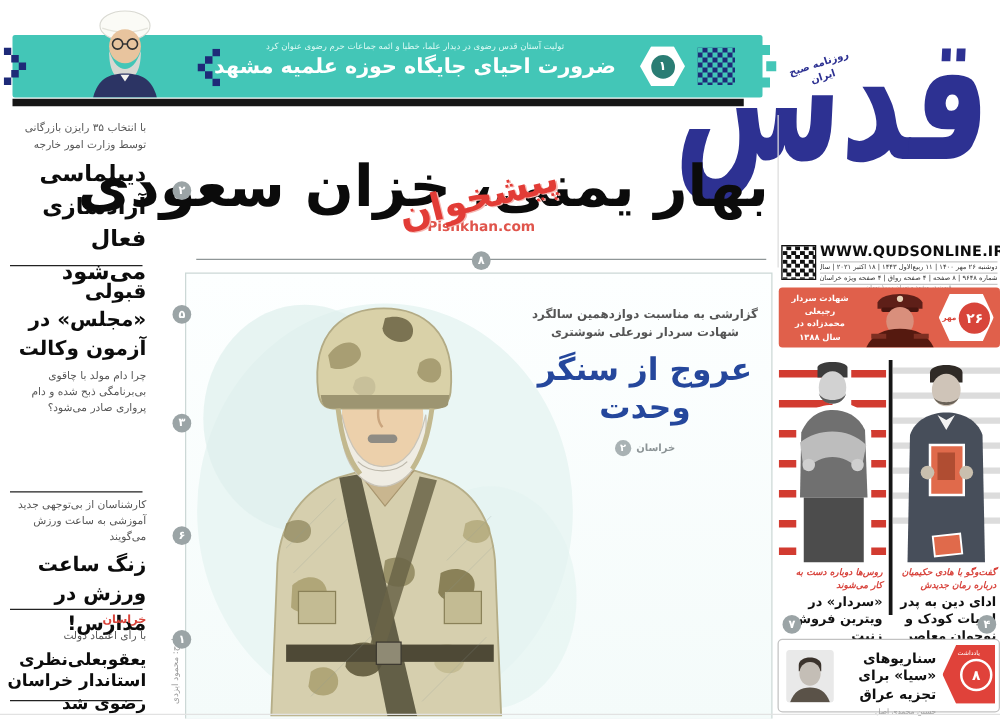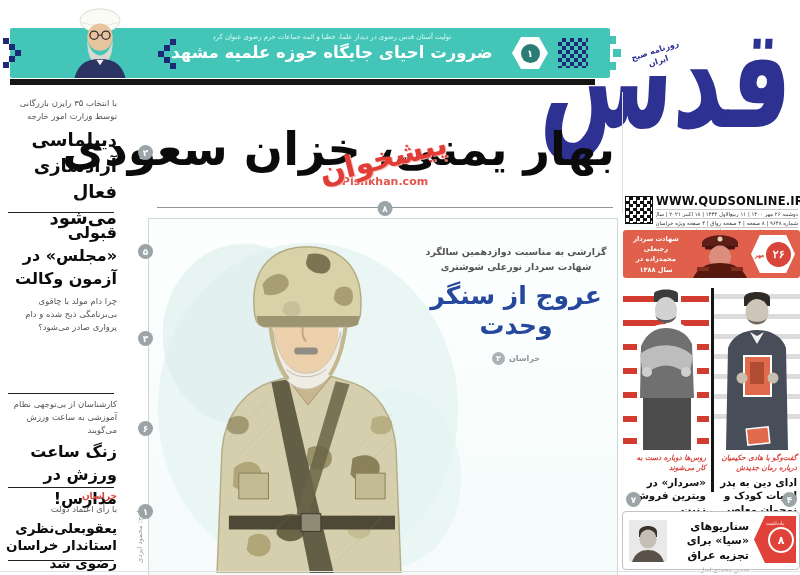--- a/index.html
+++ b/index.html
@@ -90,21 +90,21 @@
   .railnum{position:absolute;left:138px;}
   .c1{top:145px}.c2{top:244px}.c3{top:331px}.c4n{top:421px}.c5{top:504px}
 
   
   .calendar{position:absolute;right:0;top:230px;width:177px;height:48px;background:#e0604b;border-radius:3px;}
   .cal-event{position:absolute;left:5px;top:4px;width:56px;font-size:6.6px;font-weight:700;color:#fff;
      text-align:center;line-height:1.55;}
   .officer{position:absolute;left:62px;top:0;width:70px;height:48px;}
   .cal-badge{position:absolute;right:5px;top:5px;width:44px;height:38px;background:#fff;
      clip-path:polygon(20% 0,80% 0,100% 50%,80% 100%,20% 100%,0 50%);
-     display:flex;align-items:center;justify-content:center;gap:2px;font-family:Liberation Serif, serif;}
+     display:flex;align-items:center;justify-content:center;gap:2px;}
   .cal-circle{width:25px;height:25px;border-radius:50%;background:#d8453a;color:#fff;font-weight:800;
      font-size:11px;display:flex;align-items:center;justify-content:center;}
   .cal-month{font-size:6px;color:#d8453a;font-weight:700;}
 
   .card{position:absolute;top:286px;width:86px;height:164px;background:#fff;overflow:hidden;}
   .card-zenit{left:623px;}
   .card-book{right:0;}
   .photo-divider{position:absolute;left:711px;top:288px;width:2.5px;height:204px;background:#151515;}
 
   .cap{position:absolute;top:453px;text-align:right;}
@@ -274,21 +274,21 @@
     <div class="item-kicker">با انتخاب ۳۵ رایزن بازرگانی توسط وزارت امور خارجه</div>
     <div class="item-headline">دیپلماسی آزادسازی فعال می‌شود</div>
   </div>
   <div class="news-item it2">
     <div class="item-headline">قبولی «مجلس» در آزمون وکالت</div>
   </div>
   <div class="news-item it3">
     <div class="item-kicker">چرا دام مولد با چاقوی بی‌برنامگی ذبح شده و دام پرواری صادر می‌شود؟</div>
   </div>
   <div class="news-item it4">
-    <div class="item-kicker">کارشناسان از بی‌توجهی نظام آموزشی به ساعت ورزش می‌گویند</div>
+    <div class="item-kicker">کارشناسان از بی‌توجهی جدید آموزشی به ساعت ورزش می‌گویند</div>
     <div class="item-headline">زنگ ساعت ورزش در مدارس!</div>
   </div>
   <div class="news-item it5">
     <div class="item-label">خراسان</div>
     <div class="item-kicker">با رأی اعتماد دولت</div>
     <div class="item-headline">یعقوبعلی‌نظری استاندار خراسان رضوی شد</div>
   </div>
   <div class="hrline hr1"></div>
   <div class="hrline hr3"></div>
   <div class="hrline hr4"></div>

